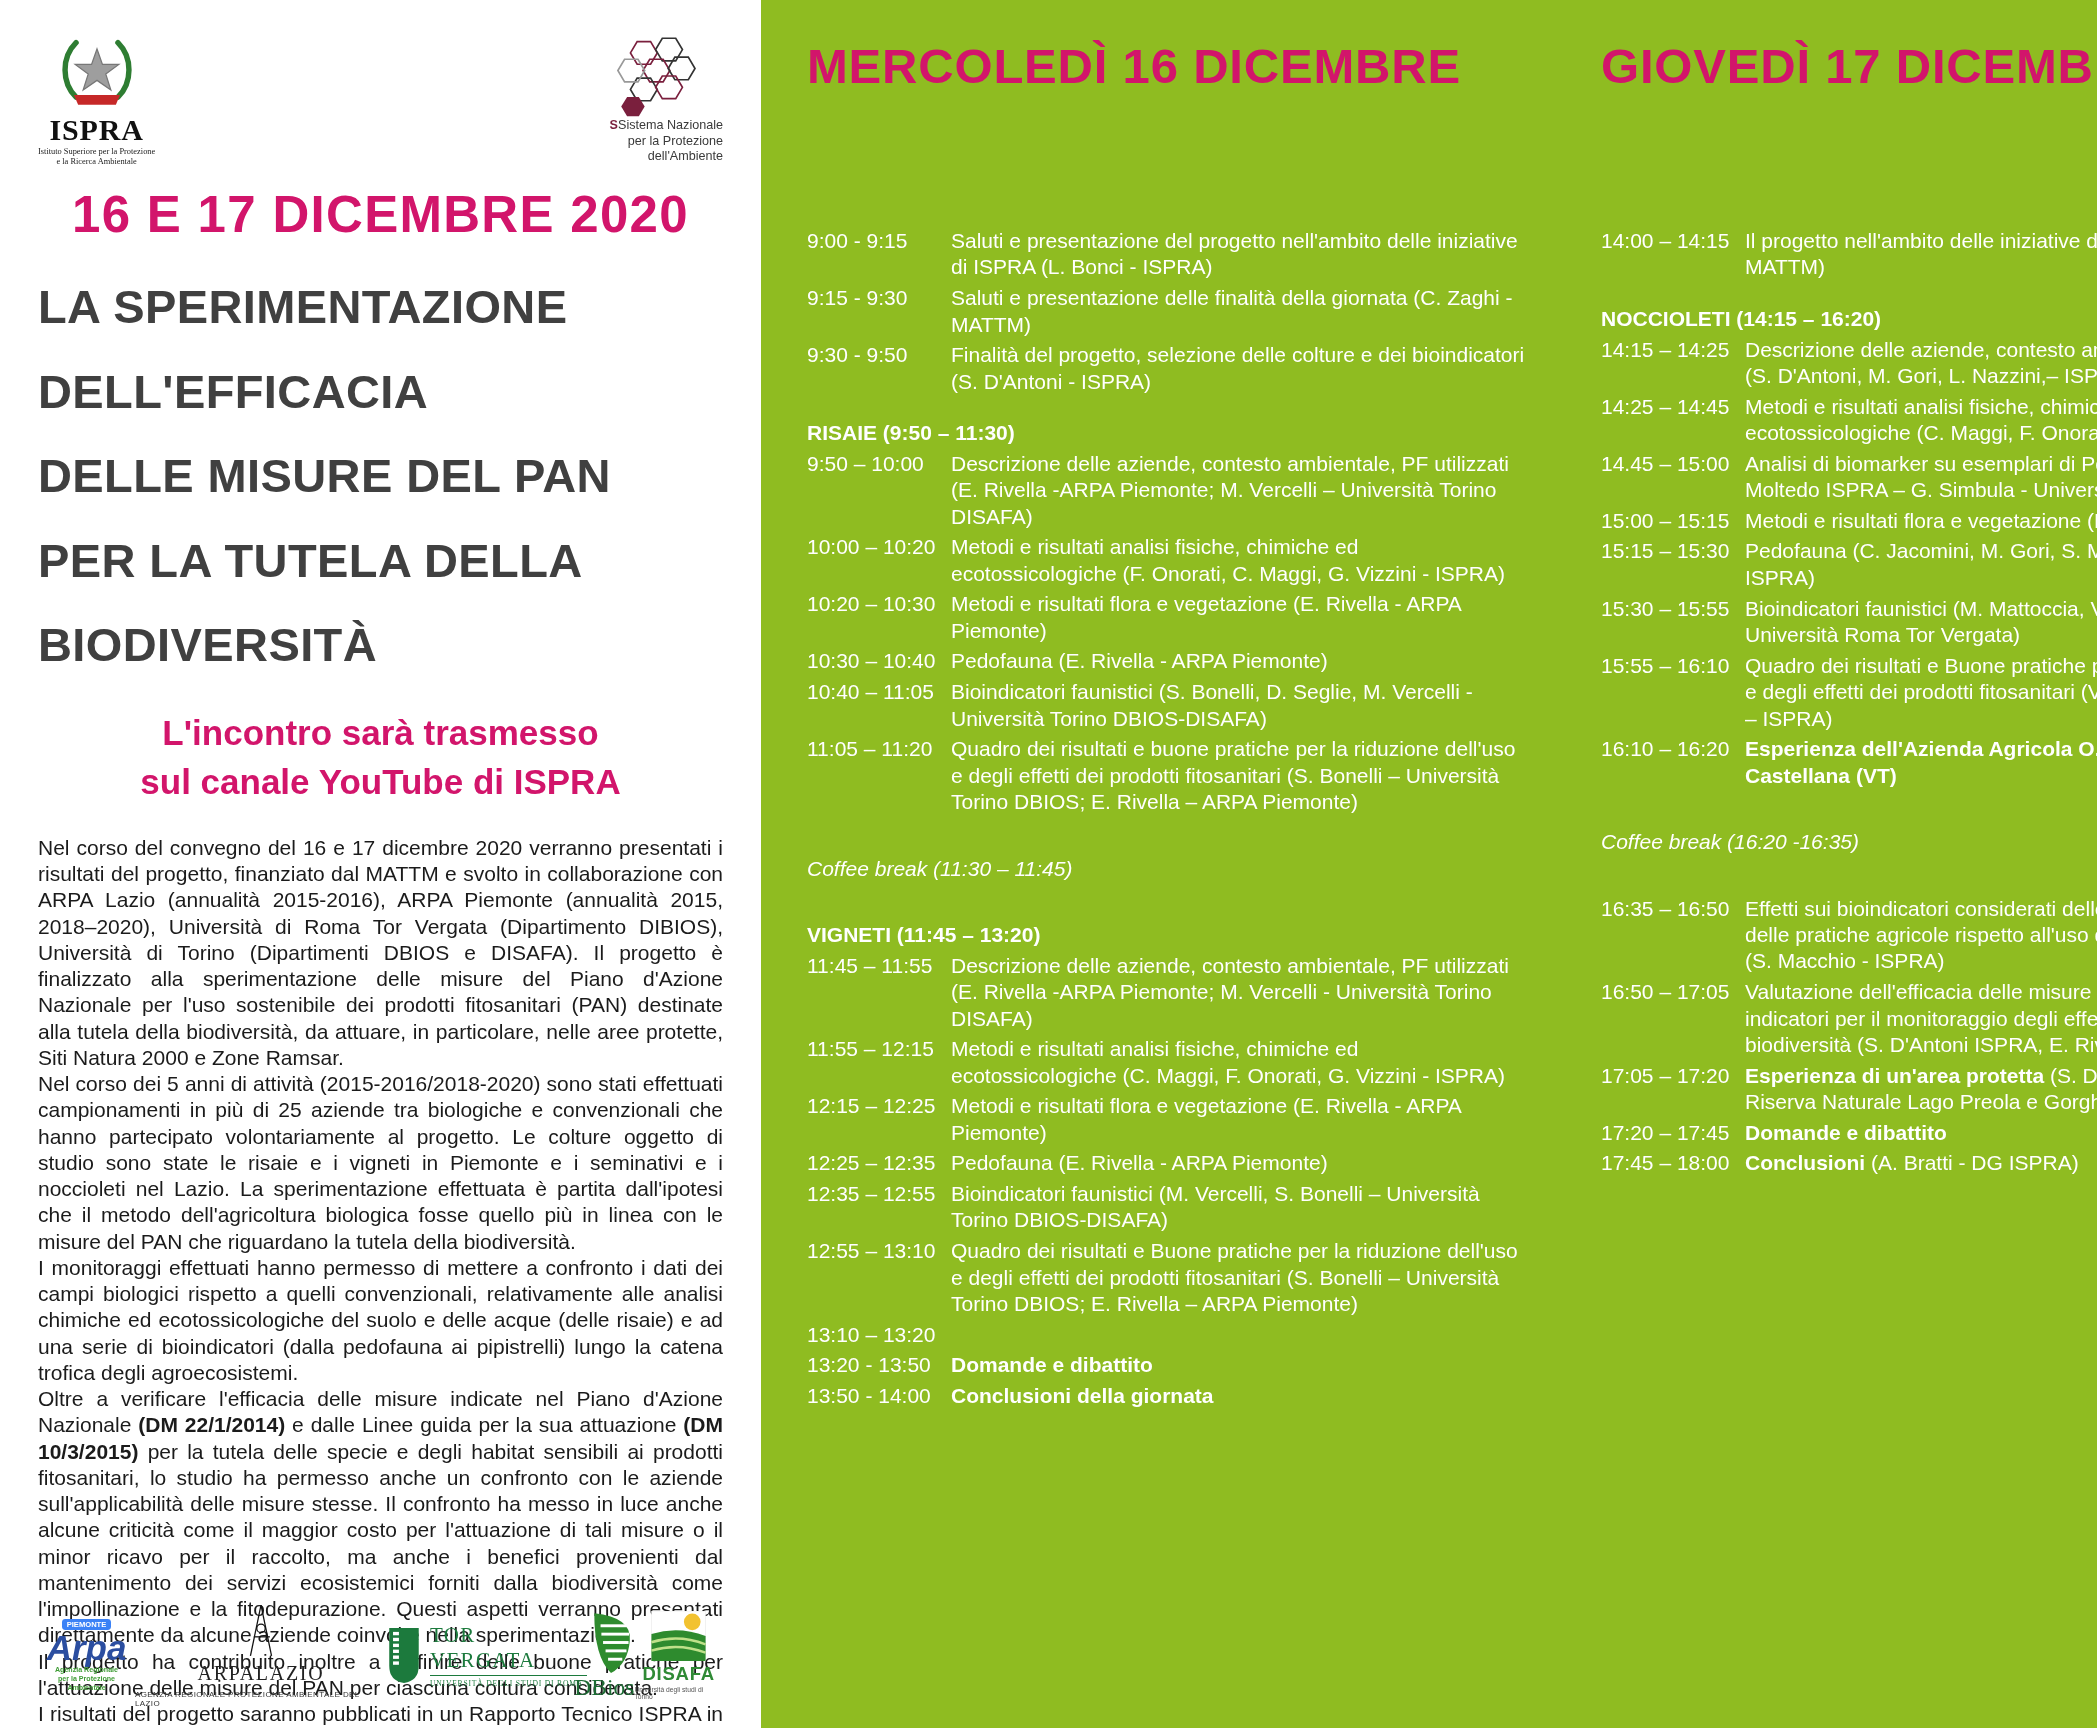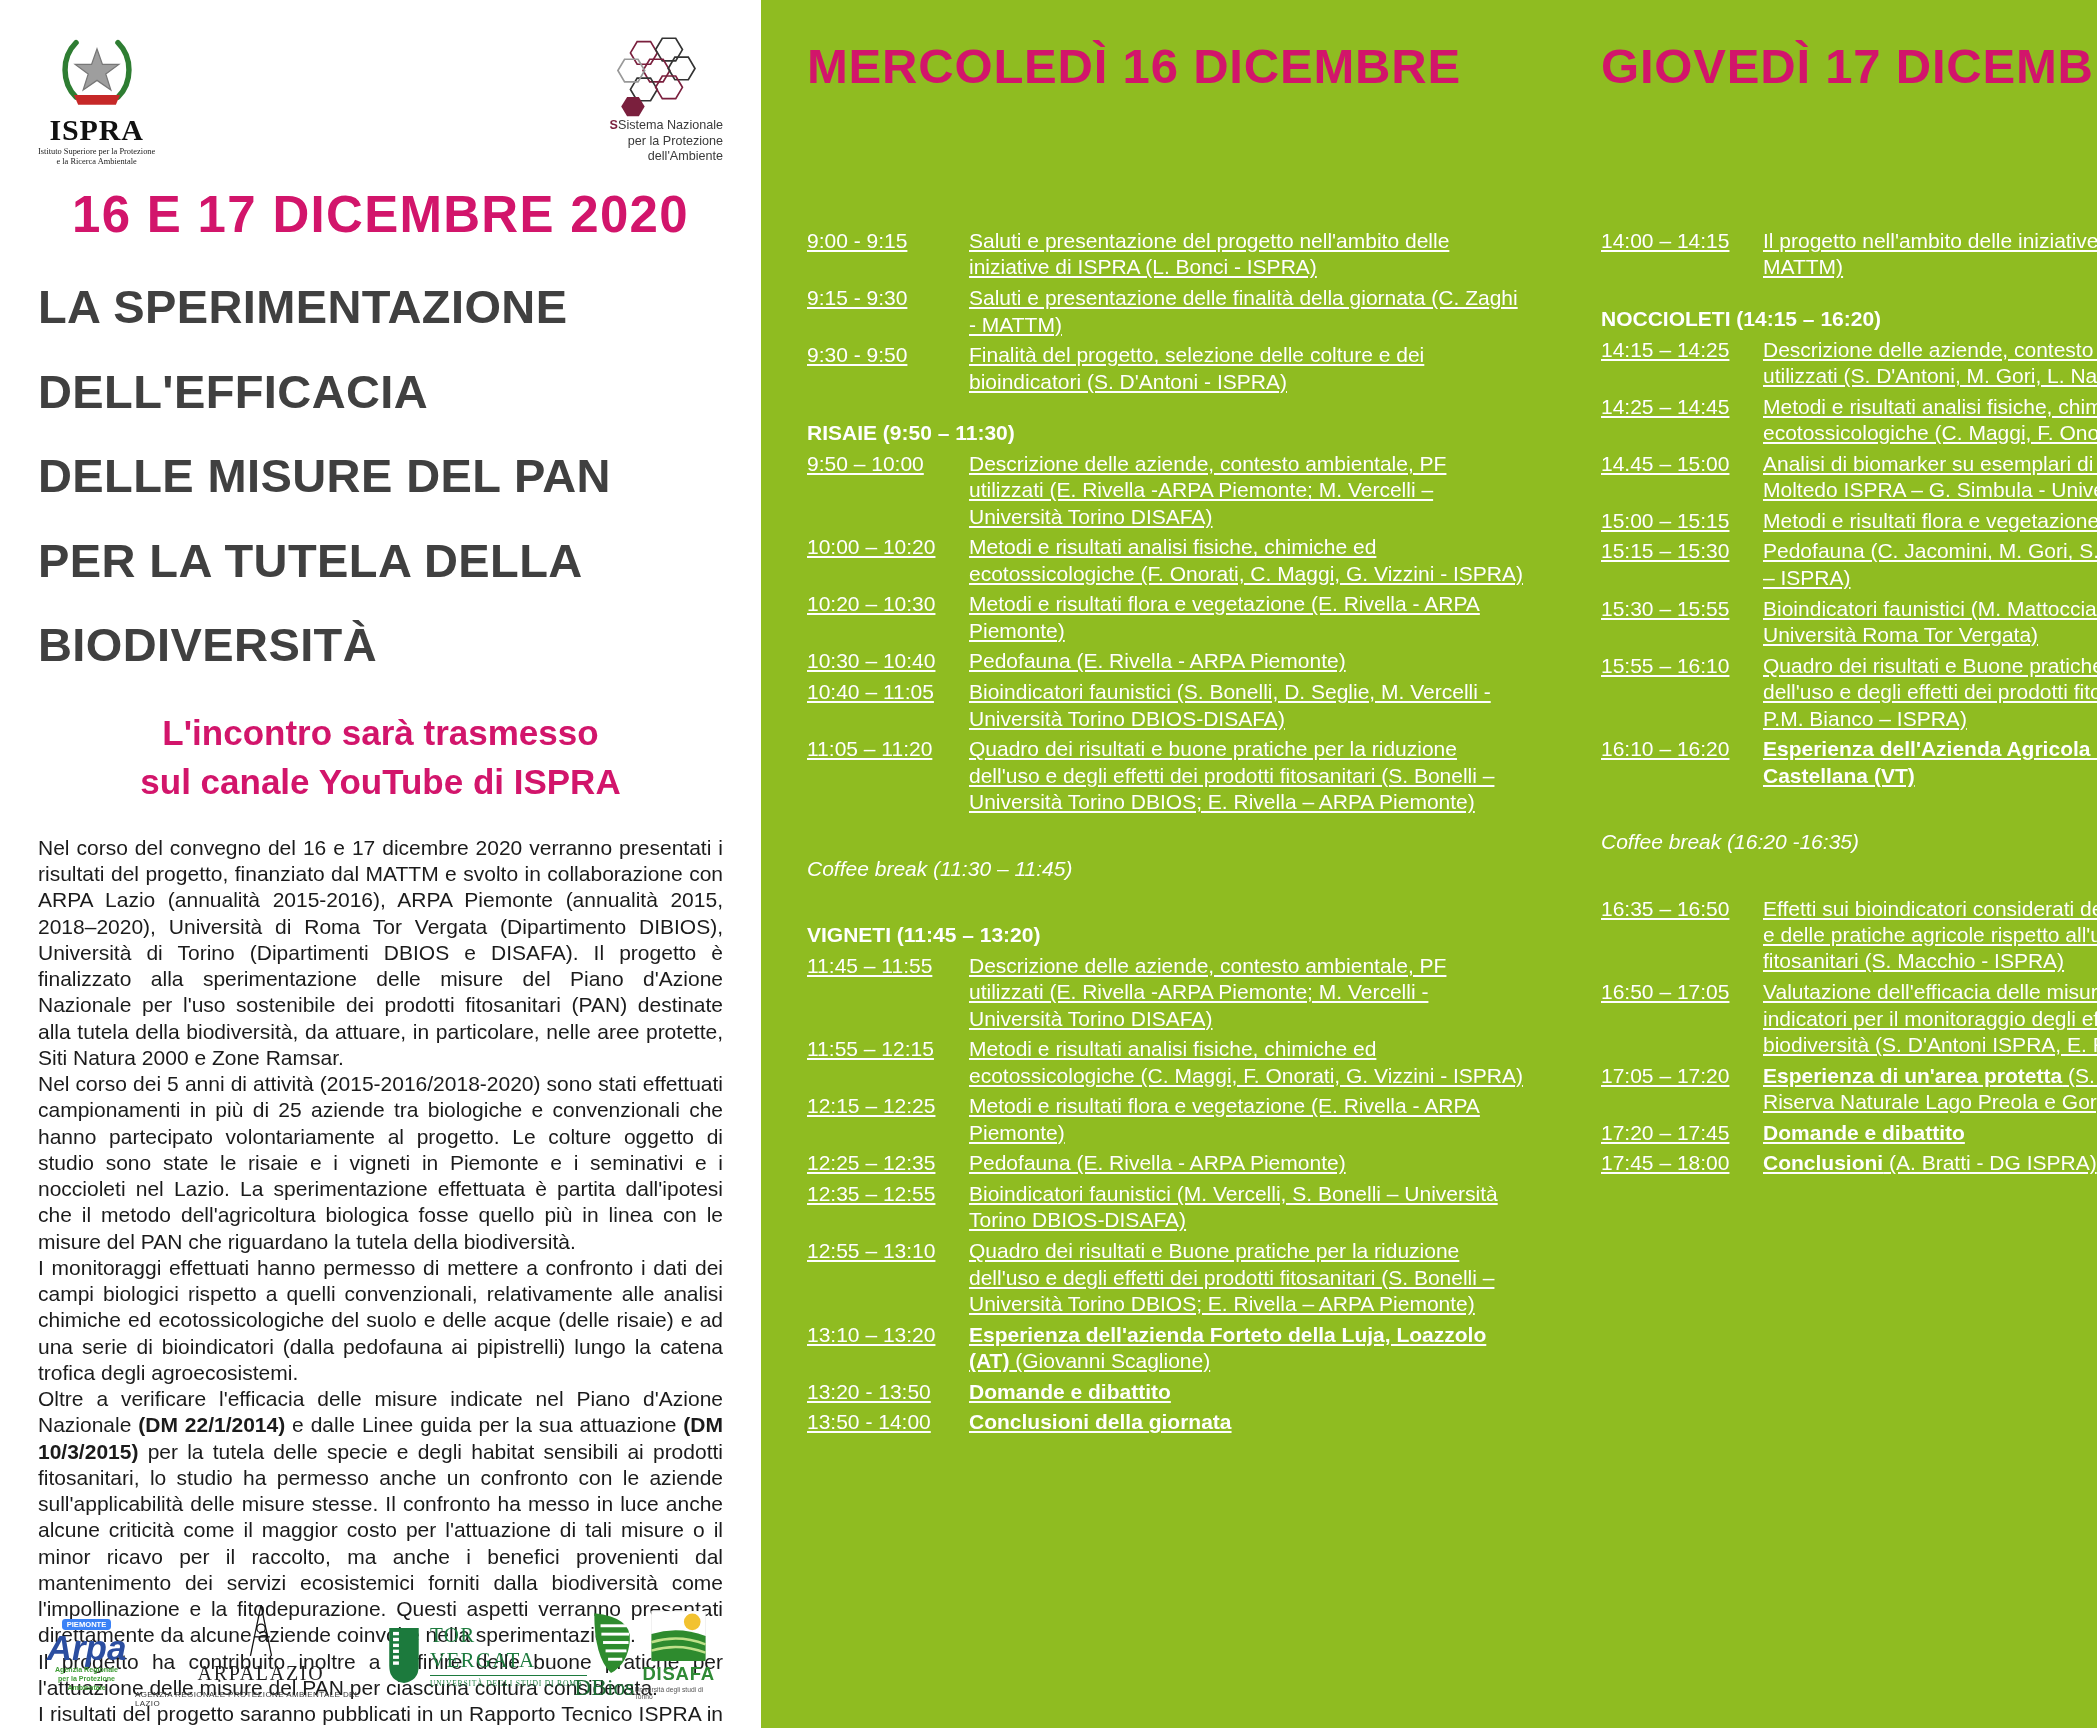--- a/index.html
+++ b/index.html
@@ -37,21 +37,21 @@
   .tv-title{font-family:"Liberation Serif","DejaVu Serif",serif;font-size:21px;letter-spacing:1.3px;color:#1c7a3d;border-bottom:1.3px solid #1c7a3d;padding-bottom:2.5px;}
   .tv-sub{font-family:"Liberation Serif","DejaVu Serif",serif;font-size:7.6px;letter-spacing:0.8px;color:#1c7a3d;margin-top:3.4px;}
   .dbios-title{font-family:"Liberation Serif","DejaVu Serif",serif;font-size:23.5px;color:#1d6b34;margin-left:-12.6px;}
   .disafa-title{color:#2f8a35;font-weight:bold;font-size:18.5px;letter-spacing:0.8px;margin-top:1.7px;}
   .disafa-sub{color:#555;font-size:6.7px;margin-top:1.7px;}
   
   .green-panel{flex:1;background:#8fbc21;display:flex;color:#ffffff;}
   .day{width:50%;box-sizing:border-box;padding:38px 29px 0 46px;}
   .day-title{color:#d2156b;font-size:49px;font-weight:bold;letter-spacing:0.8px;}
   .schedule{margin-top:134px;font-size:21px;line-height:1.26;}
-  .row{display:grid;grid-template-columns:143px 1fr;column-gap:19px;margin-bottom:4.2px;text-decoration:underline;}
+  .row{display:grid;grid-template-columns:143px 1fr;column-gap:1px;margin-bottom:4.2px;}
   .row .time{white-space:nowrap;}
   .row .desc b{font-weight:bold;}
   .section-h{font-weight:bold;margin:25px 0 4.2px 0;}
   .break-i{font-style:italic;margin:40px 0;}
 </style>
 </head>
 <body>
 
 <div class="page">
 
@@ -245,21 +245,20 @@
           <div class="row">
             <div class="time">12:35 – 12:55</div>
             <div class="desc"><span>Bioindicatori faunistici (M. Vercelli, S. Bonelli – Università Torino DBIOS-DISAFA)</span></div>
           </div>
           <div class="row">
             <div class="time">12:55 – 13:10</div>
             <div class="desc"><span>Quadro dei risultati e Buone pratiche per la riduzione dell'uso e degli effetti dei prodotti fitosanitari (S. Bonelli – Università Torino DBIOS; E. Rivella – ARPA Piemonte)</span></div>
           </div>
           <div class="row">
             <div class="time">13:10 – 13:20</div>
-            <div class="desc"><b>Esperienza dell'azienda Forteto della Luja, Loazzolo (AT)</b><span> (Giovanni Scaglione)</span></div>
           </div>
           <div class="row">
             <div class="time">13:20 - 13:50</div>
             <div class="desc"><b>Domande e dibattito</b></div>
           </div>
           <div class="row">
             <div class="time">13:50 - 14:00</div>
             <div class="desc"><b>Conclusioni della giornata</b></div>
           </div>
         </div>

